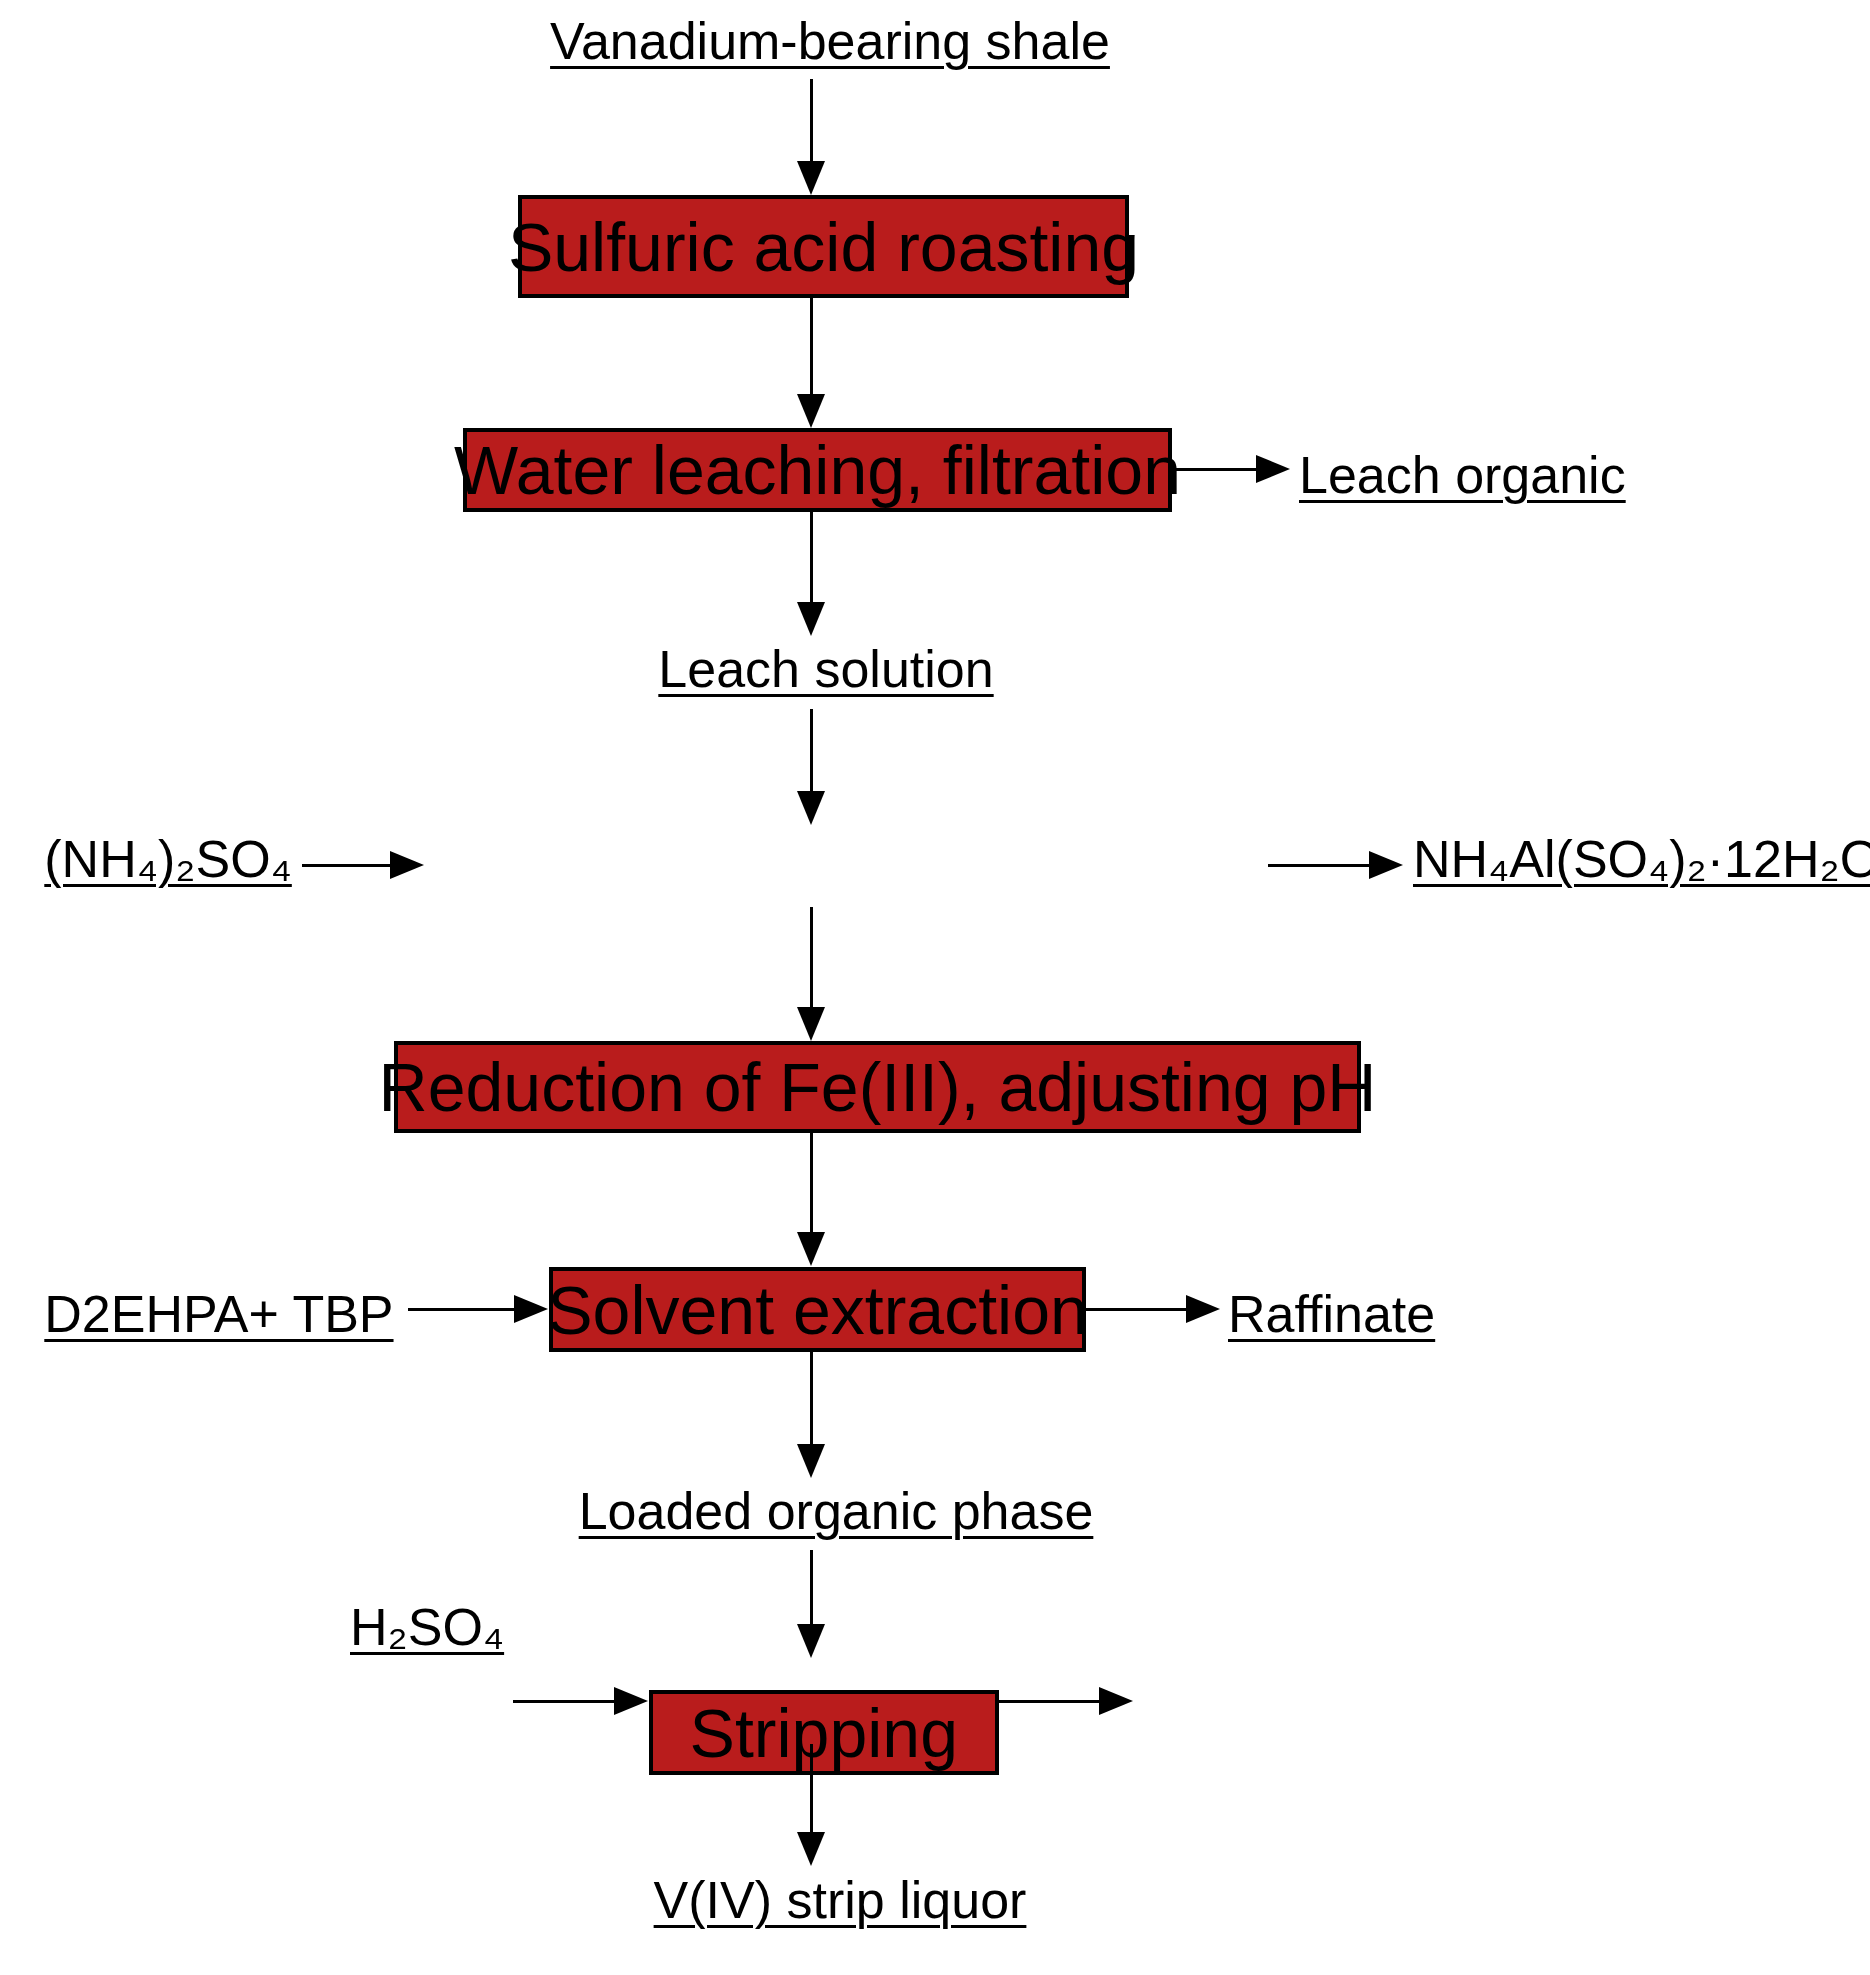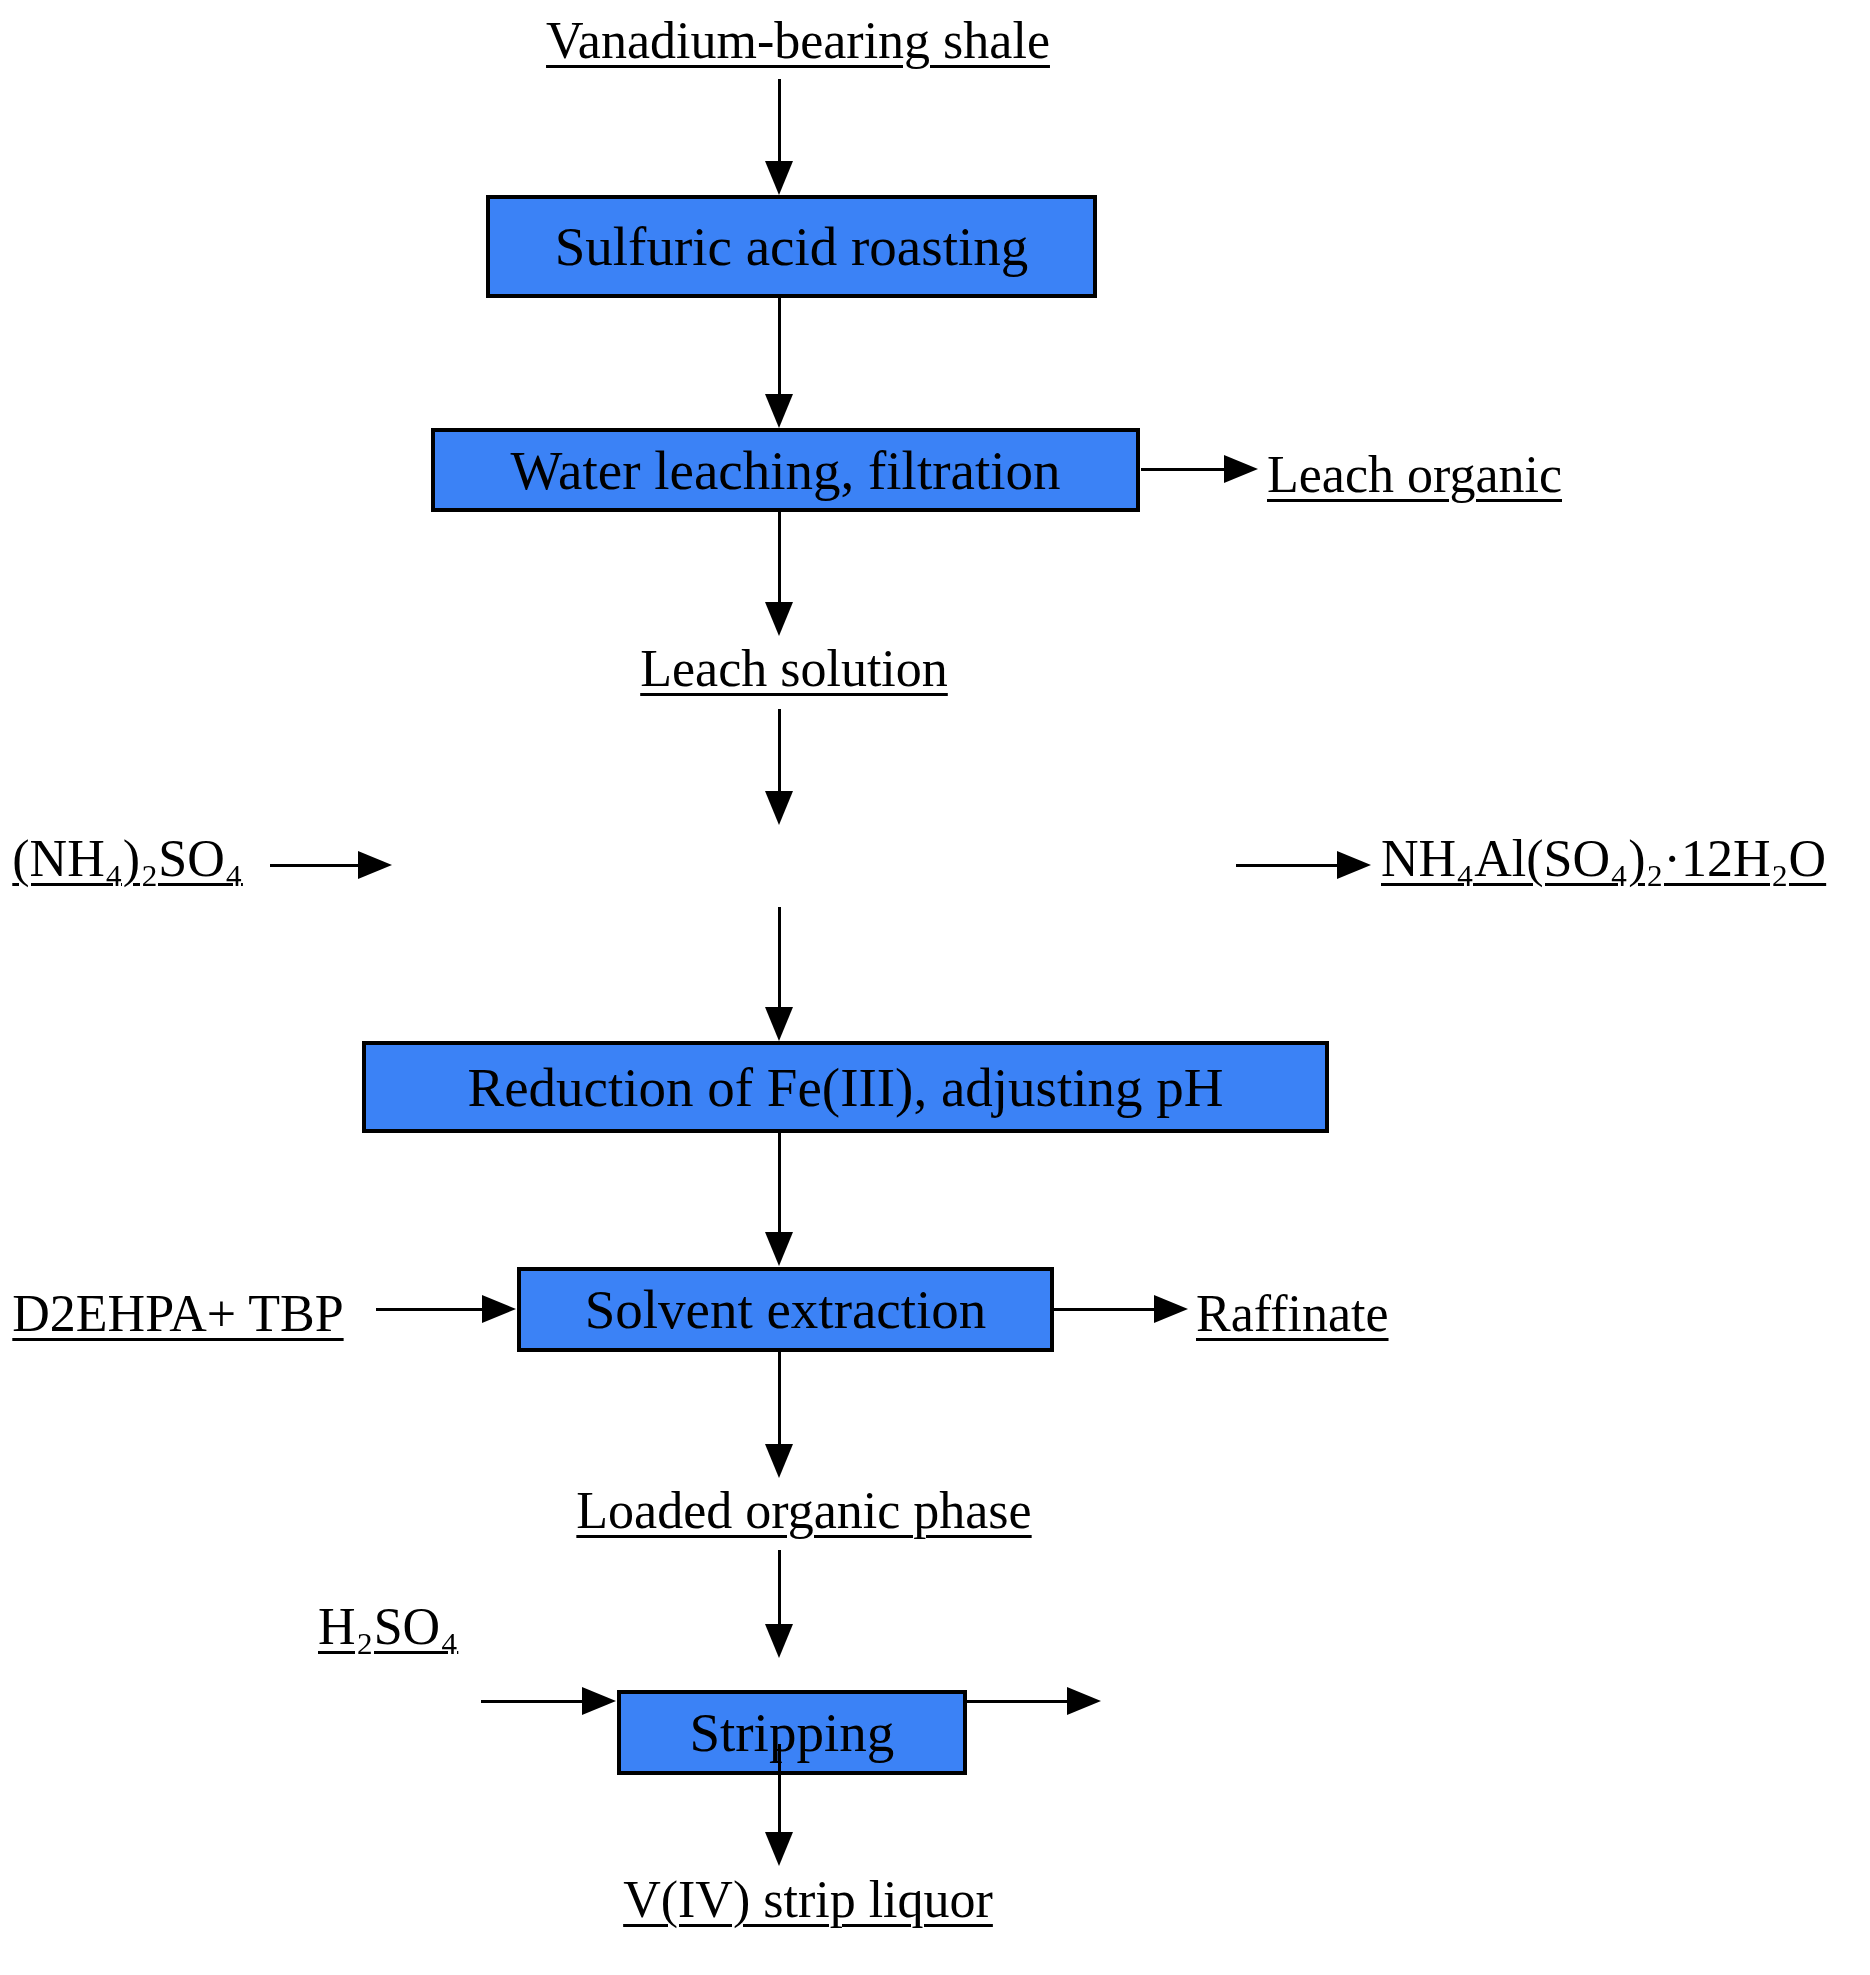--- a/index.html
+++ b/index.html
@@ -6,32 +6,33 @@
   html, body {
     margin: 0;
     padding: 0;
     background: #ffffff;
   }
   #canvas {
     position: relative;
     width: 1578px;
     height: 1975px;
     background: #ffffff;
-    font-family: Liberation Serif, serif;
+    font-family: Liberation Sans, sans-serif;
     color: #000000;
+    margin-left: 32px;
   }
   .box {
     position: absolute;
     box-sizing: border-box;
     border: 4.1px solid #000000;
-    background: #3b82f6;
+    background: #b91c1c;
     display: flex;
     align-items: center;
     justify-content: center;
-    font-size: 55px;
+    font-size: 68px;
     white-space: nowrap;
     padding: 0 16.4px;
   }
   .lbl {
     position: absolute;
     font-size: 52px;
     line-height: 1.2;
     white-space: nowrap;
     text-decoration: underline;
     text-decoration-thickness: 3.3px;

